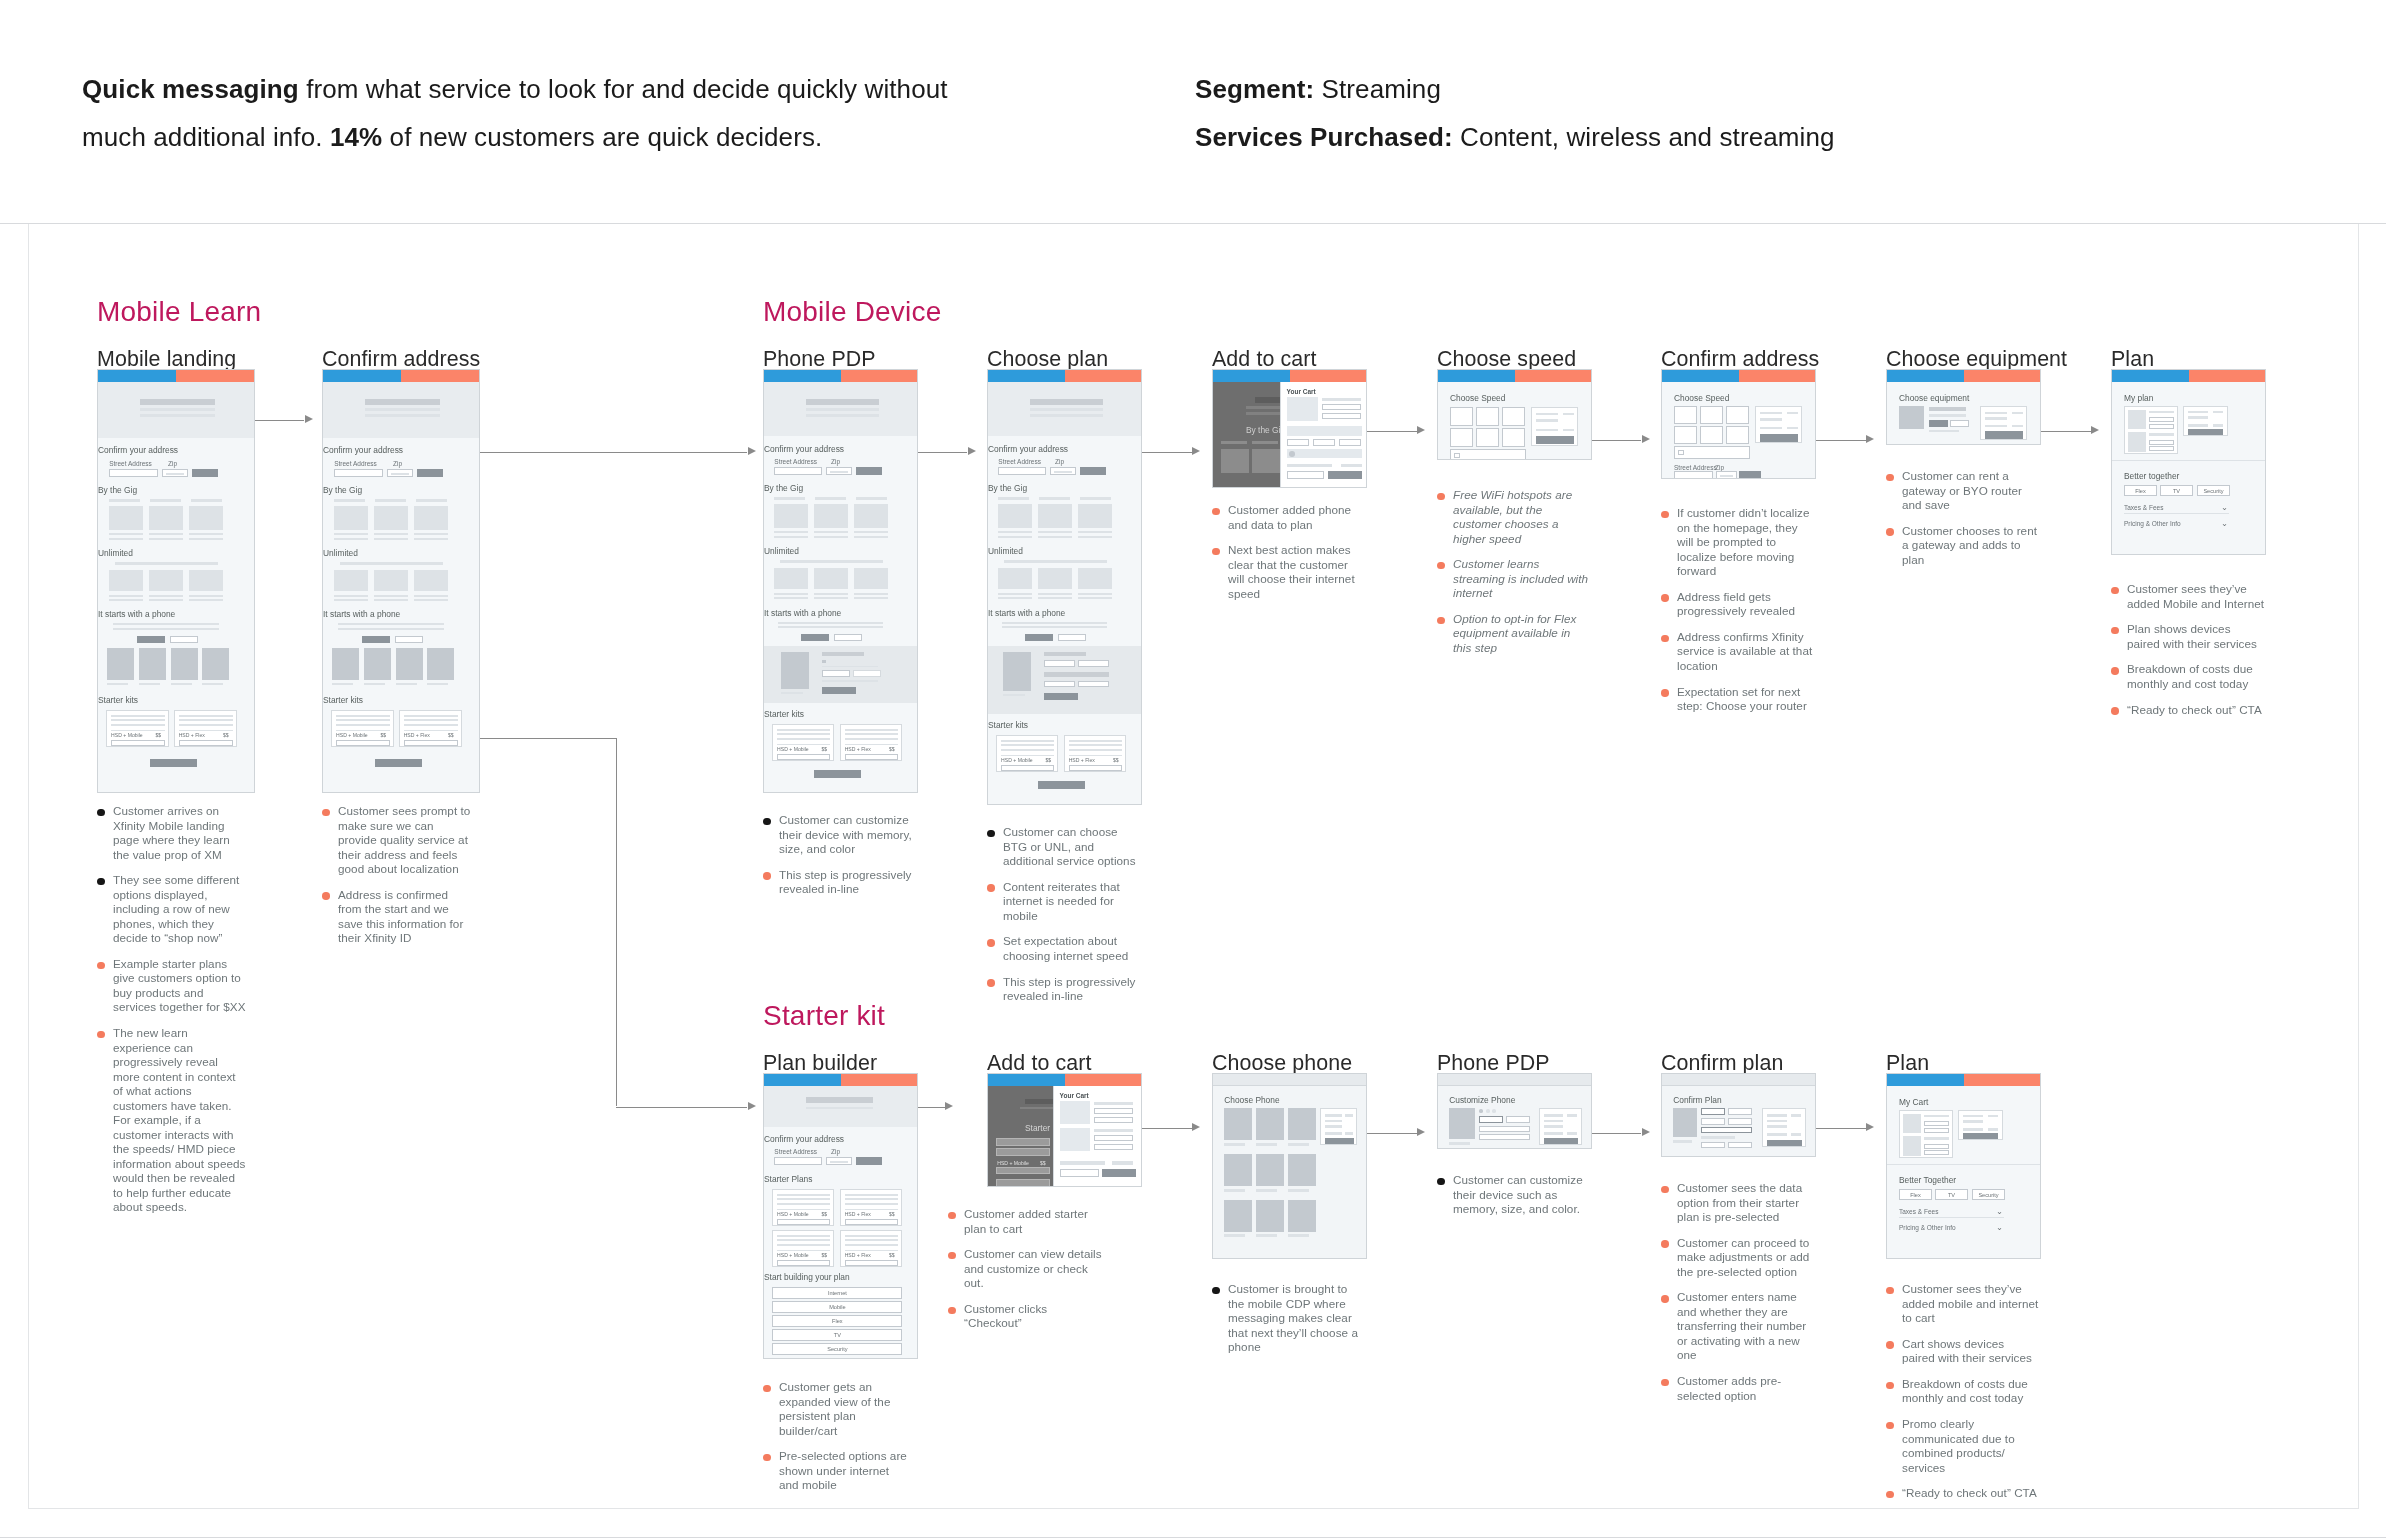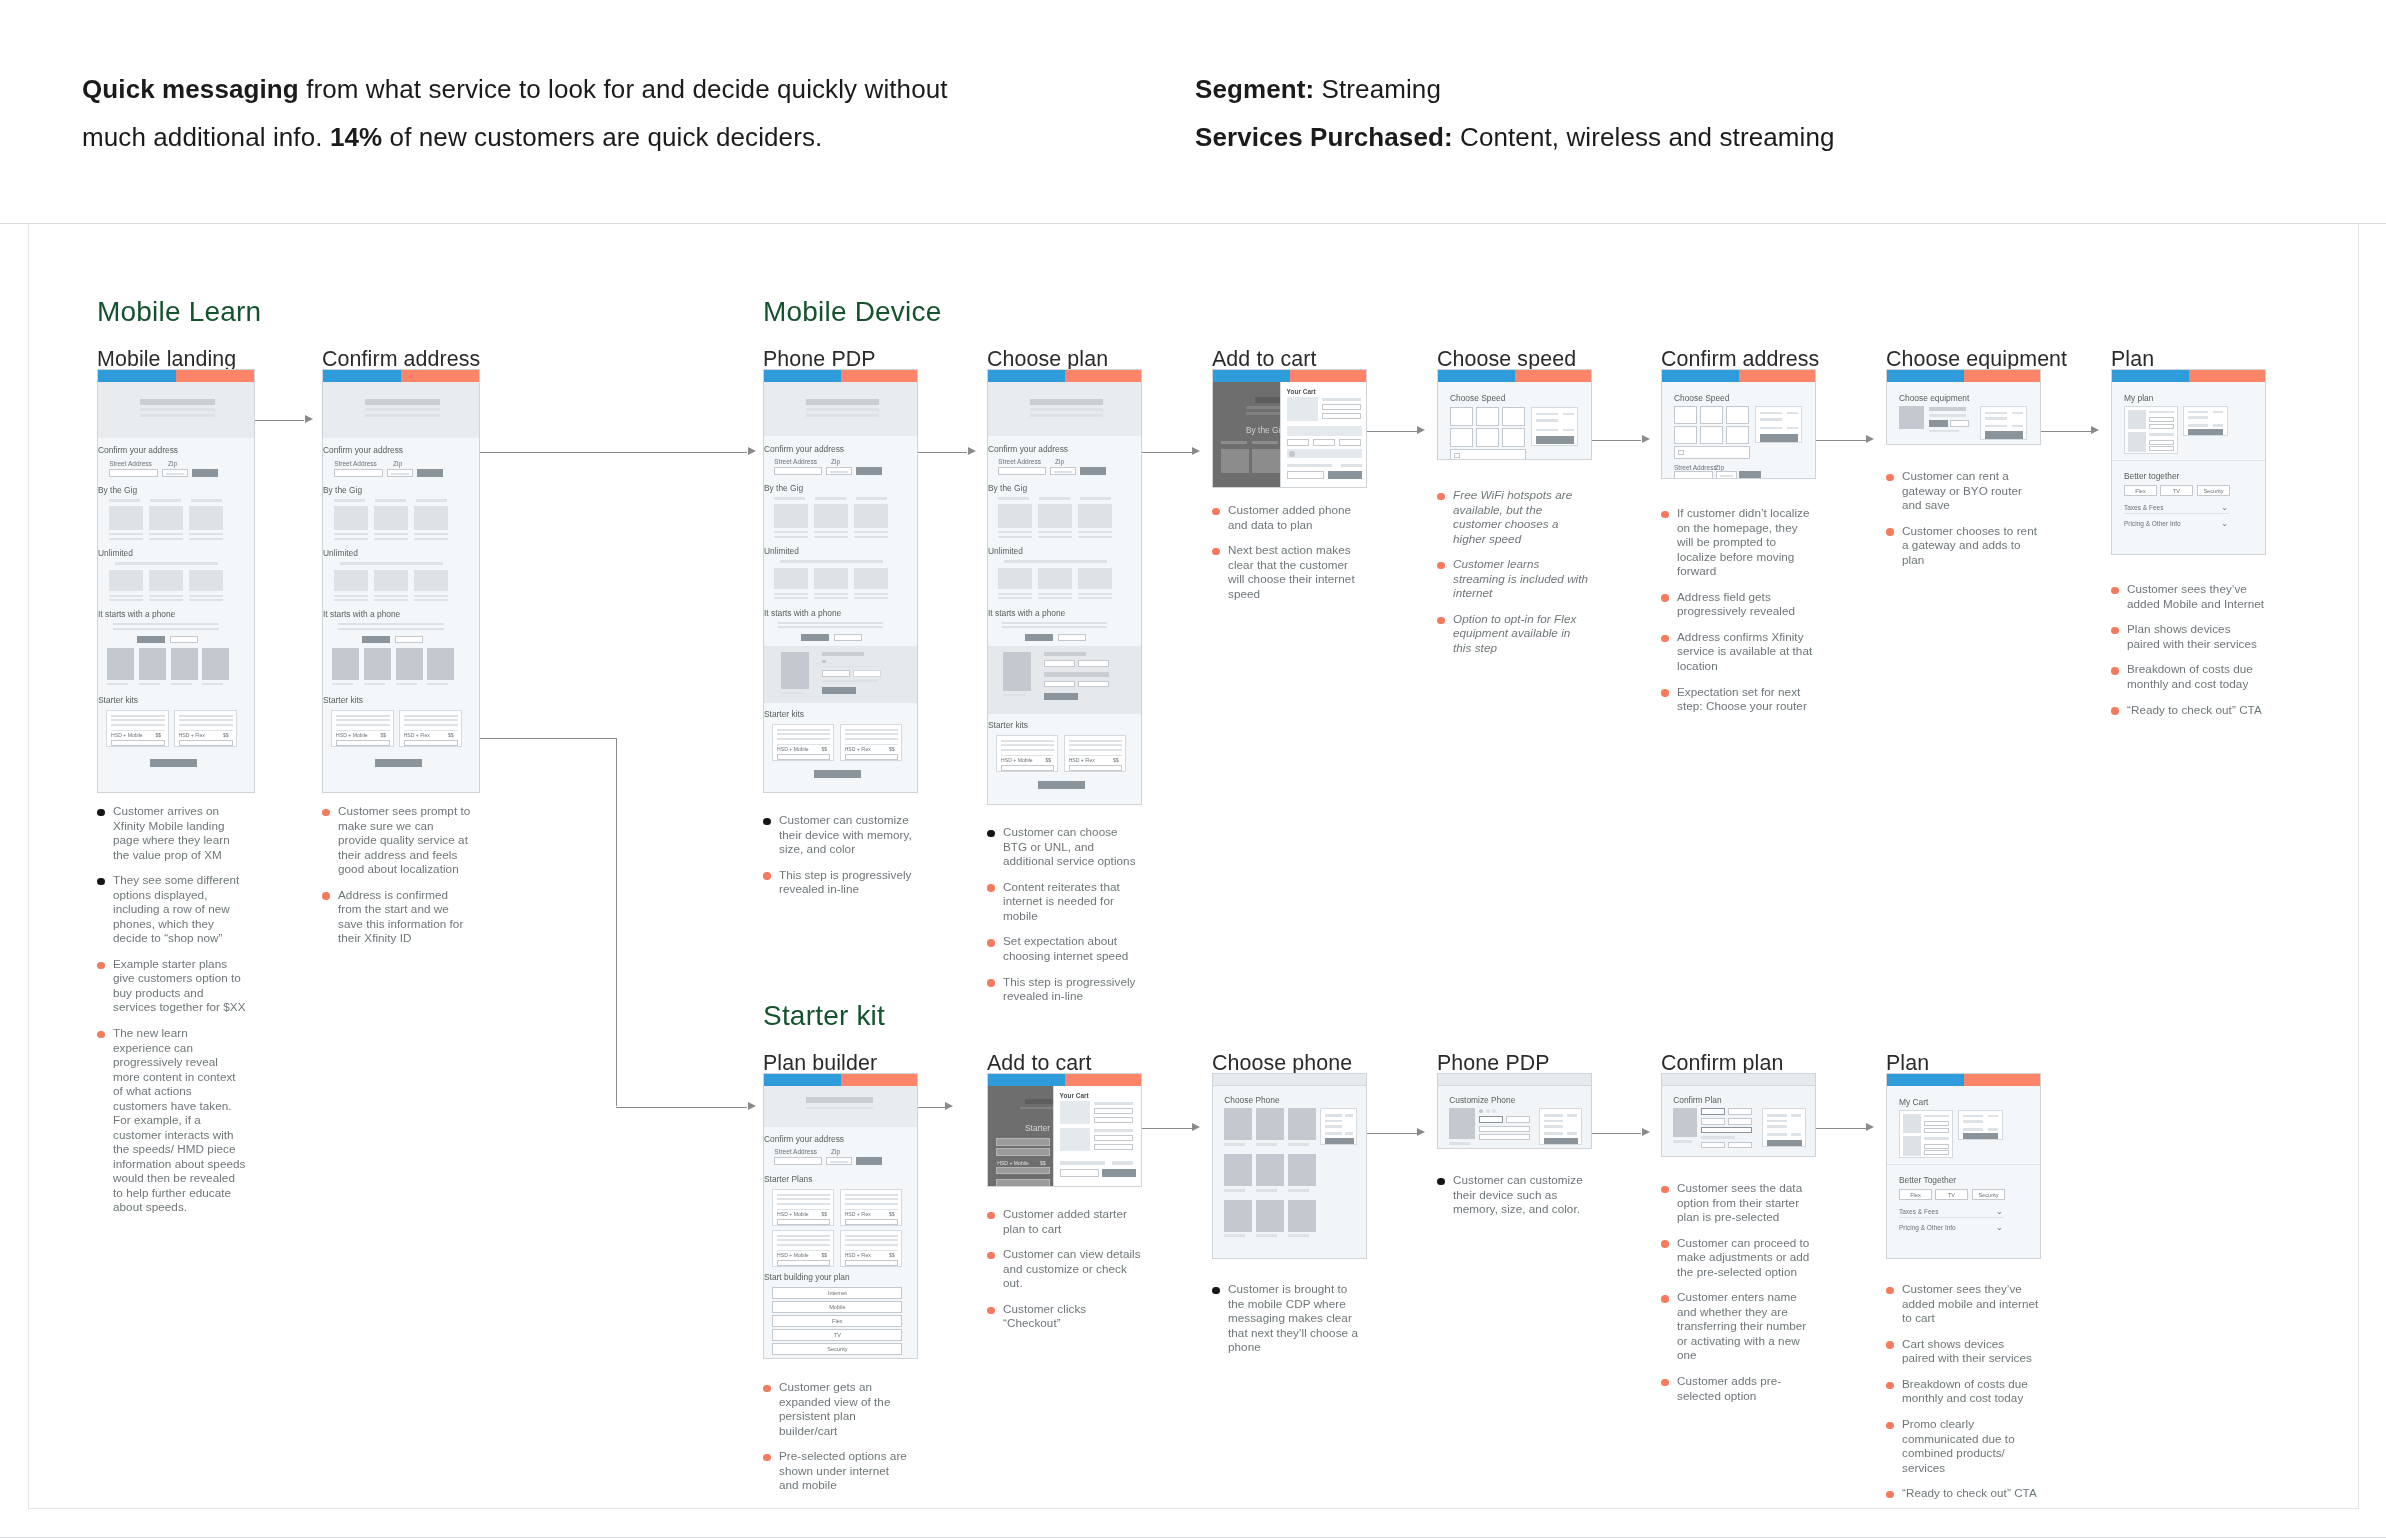--- a/index.html
+++ b/index.html
@@ -31,21 +31,21 @@
     background: #fff;
   }
   .canvas-inner {
     position:absolute; left: 28px; top: 0px; width: 2331px; height: 1285px;
     border-left: 0.9px solid #e3e5e7; border-right: 0.9px solid #e3e5e7;
     border-bottom: 0.9px solid #e3e5e7;
   }
 
   
   .section-title {
-    position: absolute; font-size: 28px; color: #14532d; font-weight: 400;
+    position: absolute; font-size: 28px; color: #be185d; font-weight: 400;
     letter-spacing: 0.2px; white-space: nowrap;
   }
   .step-title {
     position: absolute; font-size: 21.4px; color: #2a2a2a; font-weight: 400;
     letter-spacing: 0.1px; white-space: nowrap;
   }
 
   
   .wf { position: absolute; background: #f4f7f9; border: 0.9px solid #cfd4d8; overflow: hidden; }
   .wf-bar { position:absolute; left:0; top:0; width:100%; height:12px; display:flex; }
@@ -1026,21 +1026,21 @@
     </div>
 
   <div class="notes" style="left:763px; top:1380px; width:149px;">
       <div class="note">
         <span>Customer gets an expanded view of the persistent plan builder/cart</span>
       </div>
       <div class="note">
         <span>Pre-selected options are shown under internet and mobile</span>
       </div>
     </div>
-  <div class="notes" style="left:987px; top:1207px; width:154px;">
+  <div class="notes" style="left:948px; top:1207px; width:154px;">
       <div class="note">
         <span>Customer added starter plan to cart</span>
       </div>
       <div class="note">
         <span>Customer can view details and customize or check out.</span>
       </div>
       <div class="note">
         <span>Customer clicks  “Checkout”</span>
       </div>
     </div>

